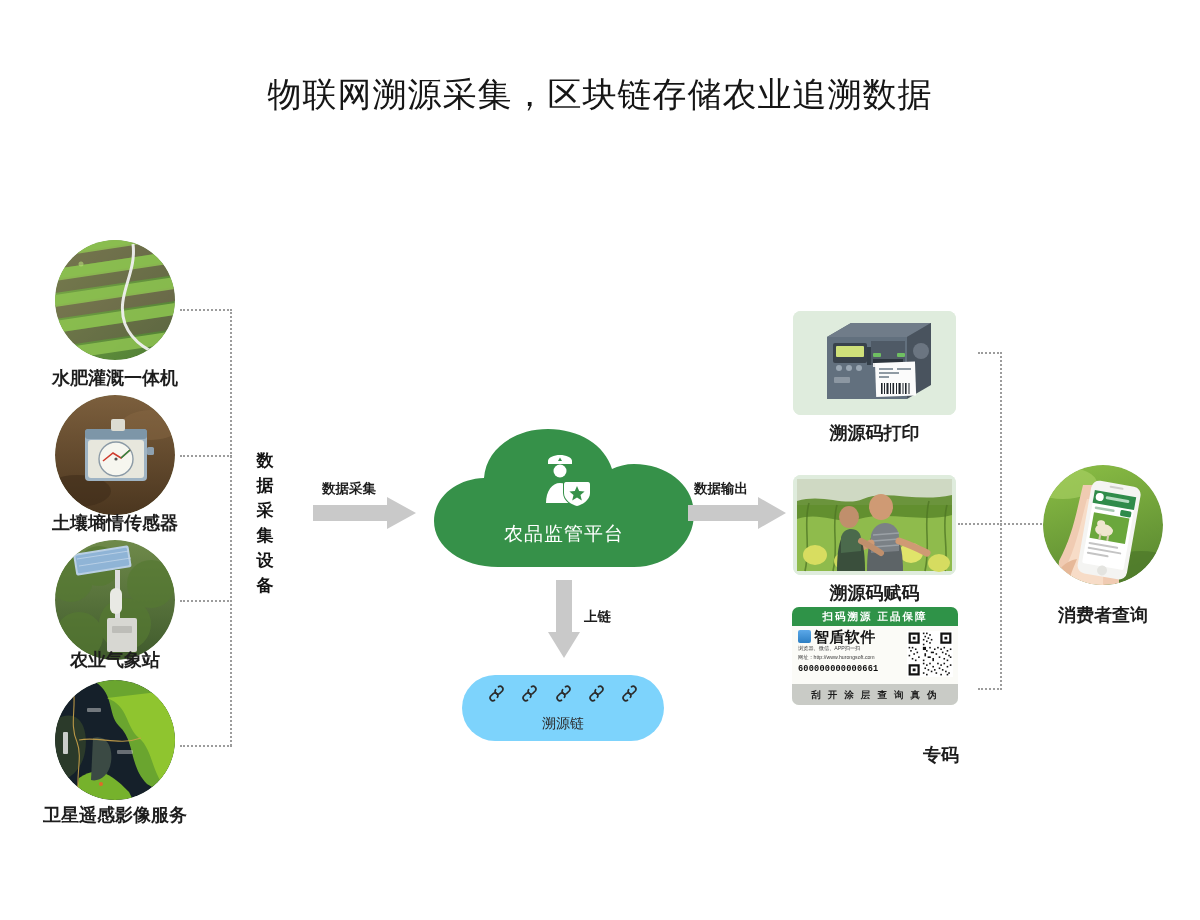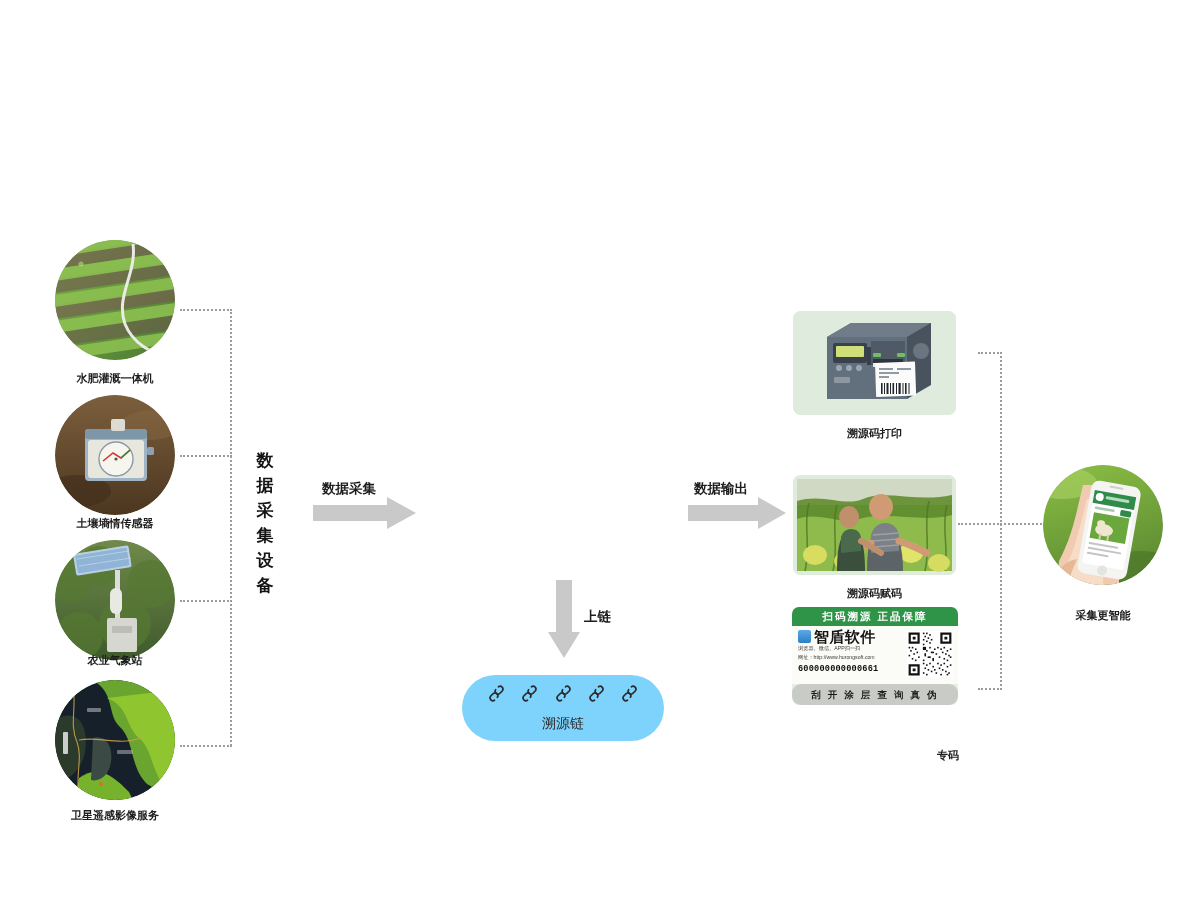--- a/index.html
+++ b/index.html
@@ -44,21 +44,21 @@
     font-size: 16px;
     line-height: 24px;
     color: #9b9b9b;
     letter-spacing: 0.5px;
   }
 
   
   .node-label {
     position: absolute;
     text-align: center;
-    font-size: 11px;
+    font-size: 18px;
     line-height: 20px;
     color: #1d1d1d;
     font-weight: 700;
     white-space: nowrap;
   }
   .flow-caption {
     position: absolute;
     font-size: 13.5px;
     line-height: 18px;
     color: #1d1d1d;
@@ -244,28 +244,28 @@
   }
   .sticker-foot {
     height: 21px;
     background: #c9cbc6;
     color: #1b1b1b;
     font-size: 9.5px;
     line-height: 21px;
     text-align: center;
     letter-spacing: 2.2px;
     font-weight: 700;
-    border-radius: 9px;
   }
 </style>
 </head>
 <body>
 
 <div id="stage">
 
+  <div class="page-title">物联网溯源采集，区块链存储农业追溯数据</div>
 
   <div class="dot-v" style="left:230px; top:309px; height:437px;"></div>
   <div class="dot-h" style="left:180px; top:309px; width:52px;"></div>
   <div class="dot-h" style="left:180px; top:455px; width:52px;"></div>
   <div class="dot-h" style="left:180px; top:600px; width:52px;"></div>
   <div class="dot-h" style="left:180px; top:745px; width:52px;"></div>
 
   <div class="photo-circle" style="left:55px; top:240px;">
     <svg width="120" height="120" viewBox="0 0 120 120">
       <defs>
@@ -392,20 +392,37 @@
 
   <div class="vertical-label" style="left:252px; top:448px; height:160px;">数据采集设备</div>
 
   <div class="flow-caption" style="left:322px; top:480px;">数据采集</div>
   <div class="arrow-right" style="left:313px; top:497px;">
     <svg width="103" height="32" viewBox="0 0 103 32">
       <path d="M0 8 L74 8 L74 0 L103 16 L74 32 L74 24 L0 24 Z" fill="#c9c9c9"></path>
     </svg>
   </div>
 
+  <div class="cloud-wrap">
+    <svg width="272" height="150" viewBox="0 0 272 150">
+      <path d="M70 142 C34 142 6 122 6 96 C6 72 28 54 56 53 C58 24 86 4 120 4
+               C151 4 177 20 184 44 C190 41 198 39 206 39 C240 39 266 61 266 89
+               C266 118 240 142 206 142 Z" fill="#369149"></path>
+    </svg>
+    <svg style="position:absolute; left:112px; top:30px;" width="52" height="52" viewBox="0 0 52 52">
+      <path d="M8 6 C8 2.5 14 0 20 0 C26 0 32 2.5 32 6 L32 9 L8 9 Z" fill="#ffffff"></path>
+      <path d="M20 2.5 L22 6 L18 6 Z" fill="#369149"></path>
+      <circle cx="20" cy="16" r="6.5" fill="#ffffff"></circle>
+      <path d="M6 48 C6 36 12 28 20 28 C28 28 34 36 34 48 Z" fill="#ffffff"></path>
+      <path d="M24 26 L48 26 C50 26 51 27 51 29 L51 38 C51 46 42 51 37 52 C32 51 23 46 23 38 L23 29 C23 27 22.5 26 24 26 Z" fill="#369149"></path>
+      <path d="M26 27 L48 27 C49.4 27 50 28 50 29.4 L50 38 C50 45.4 41.6 50 37 51 C32.4 50 24 45.4 24 38 L24 29.4 C24 28 24.6 27 26 27 Z" fill="#ffffff"></path>
+      <path d="M37 31 L39.2 36 L44.6 36.4 L40.5 40 L41.8 45.4 L37 42.4 L32.2 45.4 L33.5 40 L29.4 36.4 L34.8 36 Z" fill="#369149"></path>
+    </svg>
+    <div class="cloud-text">农品监管平台</div>
+  </div>
 
   <div class="arrow-down" style="left:548px; top:580px;">
     <svg width="32" height="78" viewBox="0 0 32 78">
       <path d="M8 0 L24 0 L24 52 L32 52 L16 78 L0 52 L8 52 Z" fill="#c9c9c9"></path>
     </svg>
   </div>
   <div class="flow-caption" style="left:584px; top:608px;">上链</div>
 
   <div class="chain-pill">
     <div class="chain-icons">
@@ -682,15 +699,15 @@
           <rect x="49" y="80" width="30" height="2" rx="1" fill="#c4c4c4"></rect>
           <rect x="49" y="85" width="34" height="2" rx="1" fill="#c4c4c4"></rect>
           <rect x="49" y="90" width="22" height="2" rx="1" fill="#c4c4c4"></rect>
           <circle cx="67" cy="106" r="5" fill="#e4e4e0"></circle>
           <rect x="60" y="21" width="14" height="2" rx="1" fill="#cfcfcb"></rect>
         </g>
         <path d="M10 120 C14 104 22 96 34 94 C30 104 26 112 26 120 Z" fill="#e6b898"></path>
       </g>
     </svg>
   </div>
-  <div class="node-label" style="left:1023px; top:605px; width:160px;">采集更智能</div>
+  <div class="node-label" style="left:1023px; top:605px; width:160px;">消费者查询</div>
 
 </div>
 
 </body></html>

